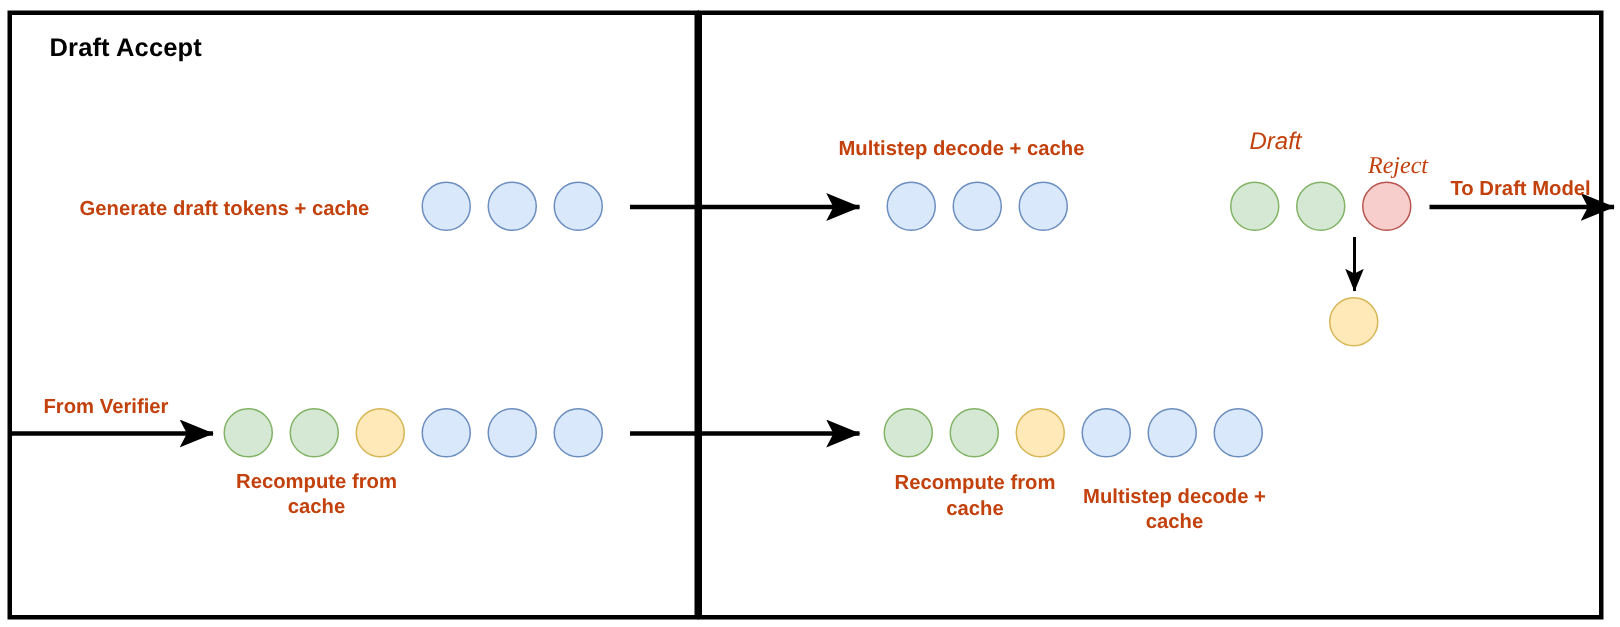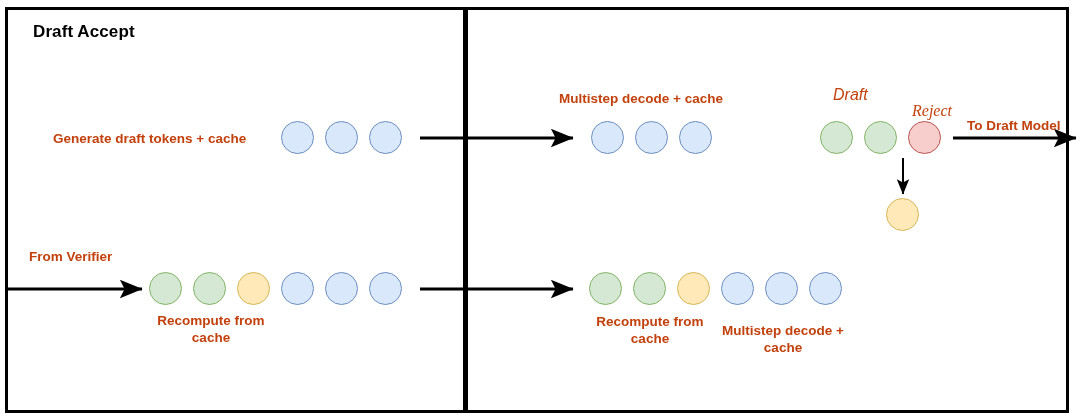--- a/index.html
+++ b/index.html
@@ -116,21 +116,21 @@
 
     <line x1="903" y1="158" x2="903" y2="194" stroke="#000000" stroke-width="2" marker-end="url(#ah)"></line>
   </svg>
 
   <div class="label" style="left:53px; top:130px;">Generate draft tokens + cache</div>
 
   <div class="token blue" style="left:281px; top:121px;"></div>
   <div class="token blue" style="left:325px; top:121px;"></div>
   <div class="token blue" style="left:369px; top:121px;"></div>
 
-  <div class="label" style="left:29px; top:248px;">From Verifier</div>
+  <div class="label" style="left:29px; top:262px;">From Verifier</div>
 
   <div class="token green" style="left:149px; top:272px;"></div>
   <div class="token green" style="left:193px; top:272px;"></div>
   <div class="token yellow" style="left:237px; top:272px;"></div>
   <div class="token blue" style="left:281px; top:272px;"></div>
   <div class="token blue" style="left:325px; top:272px;"></div>
   <div class="token blue" style="left:369px; top:272px;"></div>
 
   <div class="label center wrap" style="left:148px; top:312px; width:126px;">Recompute from cache</div>
 

